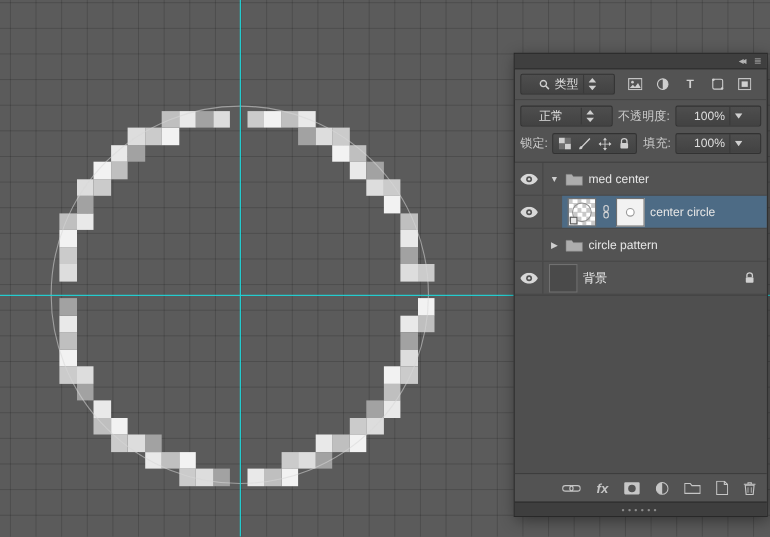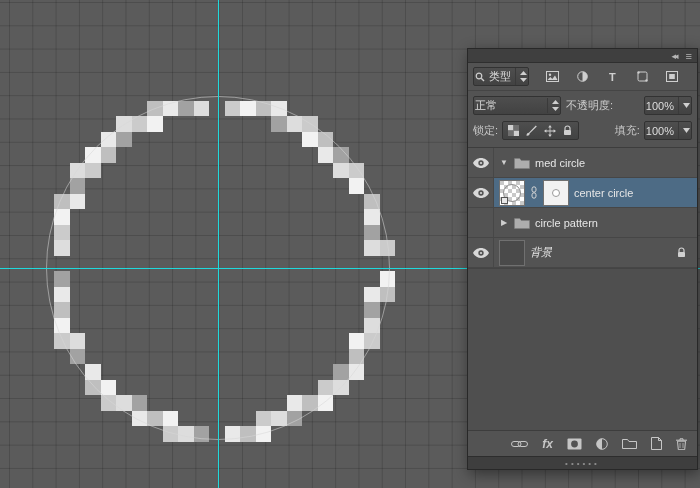--- a/index.html
+++ b/index.html
@@ -18,46 +18,46 @@
   #guide-v{top:0;bottom:0;width:1px;}
 
   #layers-panel{position:absolute;left:467px;top:48px;width:231px;height:422px;display:flex;flex-direction:column;
     background:#535353;border:1px solid #282828;box-shadow:2px 4px 14px rgba(0,0,0,0.45);}
   .panel-top{height:14px;flex:0 0 14px;background:#3f3f3f;border-bottom:1px solid #2f2f2f;display:flex;align-items:center;justify-content:flex-end;gap:9px;padding:0 5px;color:#b5b5b5;font-size:9px;}
   .htop-icon{display:flex;align-items:center;letter-spacing:-2px;cursor:default;}
   .tab-bar{height:21px;flex:0 0 21px;background:#414141;display:flex;align-items:stretch;border-bottom:1px solid #303030;}
   .tab{background:#535353;padding:3px 12px 2px;color:#e4e4e4;display:flex;align-items:center;border-right:1px solid #383838;}
   .tab-fill{flex:1;display:flex;align-items:center;justify-content:flex-end;padding-right:5px;}
   .filter-row{display:flex;align-items:center;padding:4px 5px;gap:4px;border-bottom:1px solid #454545;flex:0 0 auto;}
-  .combo{display:inline-flex;align-items:center;height:19px;background:linear-gradient(#4e4e4e,#424242);border:1px solid #323232;border-radius:2px;padding:0 1px;gap:4px;color:#dedede;white-space:nowrap;}
+  .combo{display:inline-flex;align-items:center;height:19px;background:linear-gradient(#4e4e4e,#424242);border:1px solid #323232;border-radius:2px;padding:0 16px;gap:4px;color:#dedede;white-space:nowrap;}
   .combo .divider{width:1px;align-self:stretch;background:#3a3a3a;}
   .filter-icons{flex:1;display:flex;justify-content:space-evenly;align-items:center;}
   .fbtn{width:20px;height:19px;display:flex;align-items:center;justify-content:center;color:#cfcfcf;font-weight:bold;}
   .blend-row{display:flex;align-items:center;gap:5px;padding:5px 5px 4px;flex:0 0 auto;justify-content:center;}
   .lock-row{display:flex;align-items:center;gap:4px;padding:2px 5px 7px;border-bottom:1px solid #3d3d3d;flex:0 0 auto;}
   .lock-icons{display:flex;align-items:center;gap:3px;background:linear-gradient(#4e4e4e,#424343);border:1px solid #323232;border-radius:2px;padding:1px 3px;height:19px;}
   .lockbtn{width:15px;height:16px;display:flex;align-items:center;justify-content:center;}
   .label{color:#cbcbcb;white-space:nowrap;}
   .spacer{margin-left:auto;}
   #layers-list{flex:0 0 auto;border-bottom:1px solid #444444;}
   .layer-row{display:flex;height:30px;border-bottom:1px solid #464646;background:#535353;}
   .eye-box{width:26px;flex:0 0 26px;border-right:1px solid #474747;display:flex;align-items:center;justify-content:center;}
   .row-content{flex:1;display:flex;align-items:center;gap:5px;padding:0 5px;min-width:0;}
-  .layer-row.selected .row-content{background:#4d6b85;}
+  .layer-row.selected .row-content{background:#4d6b85;margin-left:17px;}
   .expander{width:10px;font-size:8px;color:#cfcfcf;text-align:center;flex:0 0 auto;}
   .icon-wrap{display:flex;align-items:center;flex:0 0 auto;}
   .thumb{width:26px;height:26px;flex:0 0 26px;border:1px solid #707070;position:relative;}
   .thumb.checker{background:repeating-conic-gradient(#ffffff 0% 25%,#c9c9c9 0% 50%);background-size:8px 8px;}
   .thumb-ring{position:absolute;inset:3px;border:1px solid #909090;border-radius:50%;}
   .thumb-badge{position:absolute;left:1px;bottom:1px;width:7px;height:7px;background:#e8e8e8;border:1px solid #555555;}
   .thumb.mask{background:#f2f2f2;}
   .mask-dot{position:absolute;left:50%;top:50%;width:8px;height:8px;margin:-4px 0 0 -4px;border:1px solid #9a9a9a;border-radius:50%;background:#ffffff;}
   .thumb.bgthumb{background:#4a4a4a;}
   .layer-name{color:#e6e6e6;white-space:nowrap;overflow:hidden;}
-  .layer-name.italic{font-style:italic;}
+  .layer-name.italic{}
   .row-lock{margin-left:auto;padding-right:6px;display:flex;align-items:center;}
   .empty-area{flex:1;background:#4f4f4f;}
   .bottom-bar{flex:0 0 26px;background:#535353;border-top:1px solid #3d3d3d;display:flex;align-items:center;justify-content:flex-end;gap:14px;padding:0 10px;}
   .bbtn{display:flex;align-items:center;justify-content:center;color:#c6c6c6;}
   .fx{font-style:italic;font-weight:bold;font-size:12px;color:#c6c6c6;}
   .grip-bar{flex:0 0 13px;background:#3e3e3e;border-top:1px solid #2d2d2d;display:flex;align-items:center;justify-content:center;color:#8d8d8d;font-size:8px;letter-spacing:3px;}
 </style>
 </head>
 <body>
 
@@ -284,21 +284,21 @@
               </svg>
             </span>
           </div>
           <div class="row-content">
             <span class="expander">▼</span>
             <span class="icon-wrap">
               <svg width="16" height="12" viewBox="0 0 16 12">
                 <path d="M0.5 1.5h5.2L7.3 3.5h8.2v8H0.5z" fill="#adadad" stroke="#7e7e7e" stroke-width="0.6"></path>
               </svg>
             </span>
-            <span class="layer-name">med circle</span>
+            <span class="layer-name">med center</span>
           </div>
         </div>
         <div class="layer-row selected">
           <div class="eye-box">
             <span class="icon-wrap">
               <svg width="16" height="10" viewBox="0 0 16 10">
                 <path d="M8 0C4.3 0 1.3 2.3 0 5c1.3 2.7 4.3 5 8 5s6.7-2.3 8-5c-1.3-2.7-4.3-5-8-5z" fill="#d8d8d8"></path>
                 <circle cx="8" cy="5" r="2.7" fill="#535353"></circle>
                 <circle cx="8" cy="5" r="1.1" fill="#d8d8d8"></circle>
               </svg>

